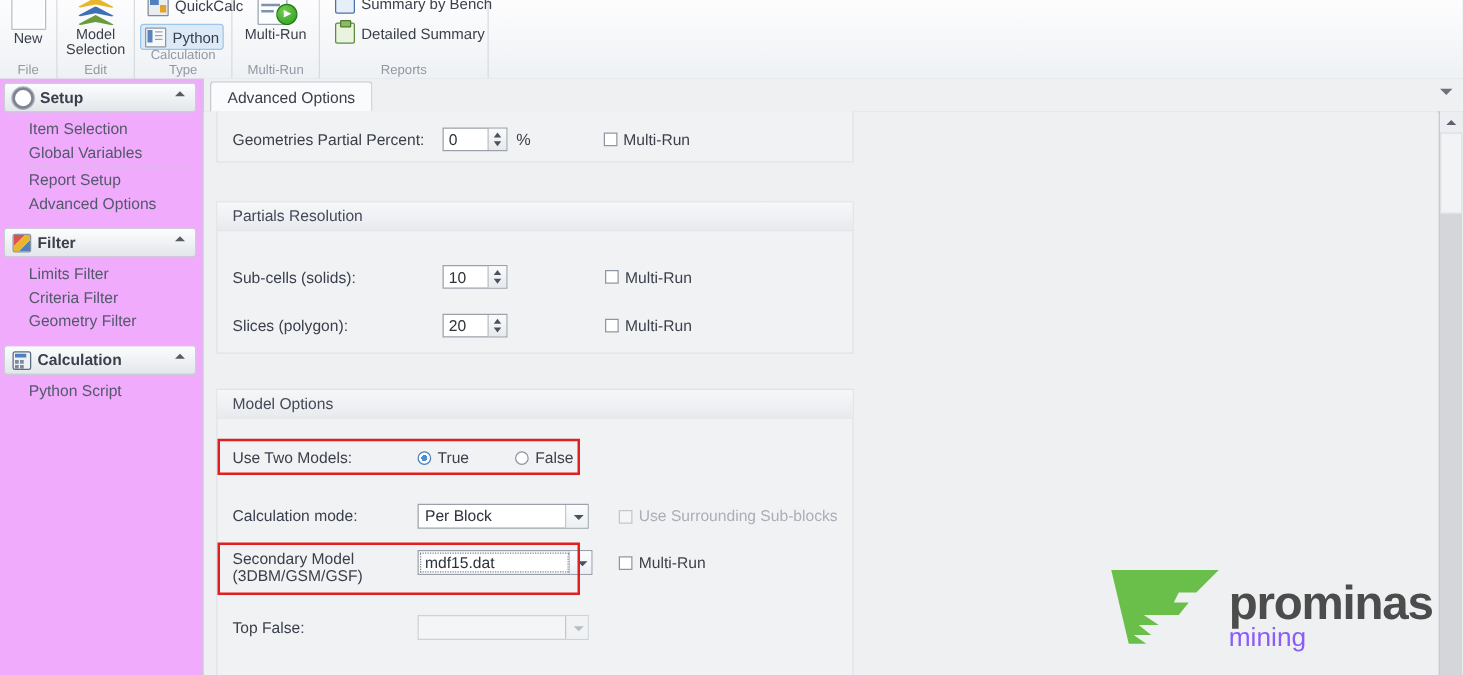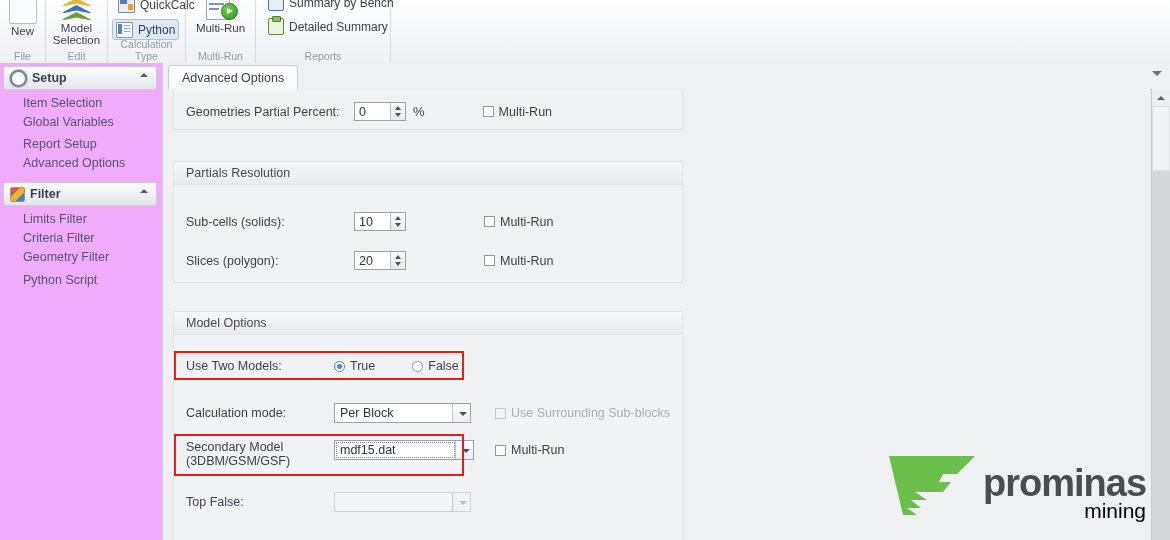--- a/index.html
+++ b/index.html
@@ -146,21 +146,21 @@
   .vscroll .up{position:absolute;left:0;top:0;width:18px;height:17px;background:#eceef1;}
   .vscroll .up::after{content:"";position:absolute;left:5px;top:7px;width:0;height:0;
            border-left:4px solid transparent;border-right:4px solid transparent;border-bottom:4px solid #5c626d;}
   .vscroll .thumb{position:absolute;left:0;top:17px;width:18px;height:65px;background:#f2f3f5;border:1px solid #dcdfe3;box-sizing:border-box;}
 
   
   .logo{position:absolute;left:887px;top:452px;width:250px;height:82px;display:flex;align-items:center;}
   .logo .tri{width:92px;height:82px;position:relative;flex:0 0 auto;}
   .logo .txt{margin-left:4px;}
   .logo .l1{font-size:38px;font-weight:bold;color:#4c4c4c;letter-spacing:-1px;line-height:38px;}
-  .logo .l2{font-size:21px;color:#000000;text-align:right;line-height:22px;margin-top:-2px;}
+  .logo .l2{font-size:21px;color:#8b5cf6;line-height:22px;margin-top:-2px;}
 </style>
 </head>
 <body>
 
 <div id="app">
 
   <div class="ribbon">
 
     <div class="rgroup" style="width:46px;">
       <div class="rbody">
@@ -256,20 +256,25 @@
       <span class="hicon ic-filter"></span>
       <span>Filter</span>
       <span class="chev"></span>
     </div>
     <div style="margin-top:4px;">
       <div class="navitem">Limits Filter</div>
       <div class="navitem">Criteria Filter</div>
       <div class="navitem">Geometry Filter</div>
     </div>
 
+    <div class="navhdr" style="margin-top:9px;">
+      <span class="hicon ic-calc"></span>
+      <span>Calculation</span>
+      <span class="chev"></span>
+    </div>
     <div style="margin-top:4px;">
       <div class="navitem">Python Script</div>
     </div>
 
   </div>
 
   <div class="content">
 
     <div class="grp" style="top:-12px;height:53px;">
       <div class="row" style="left:12px;top:24px;">

